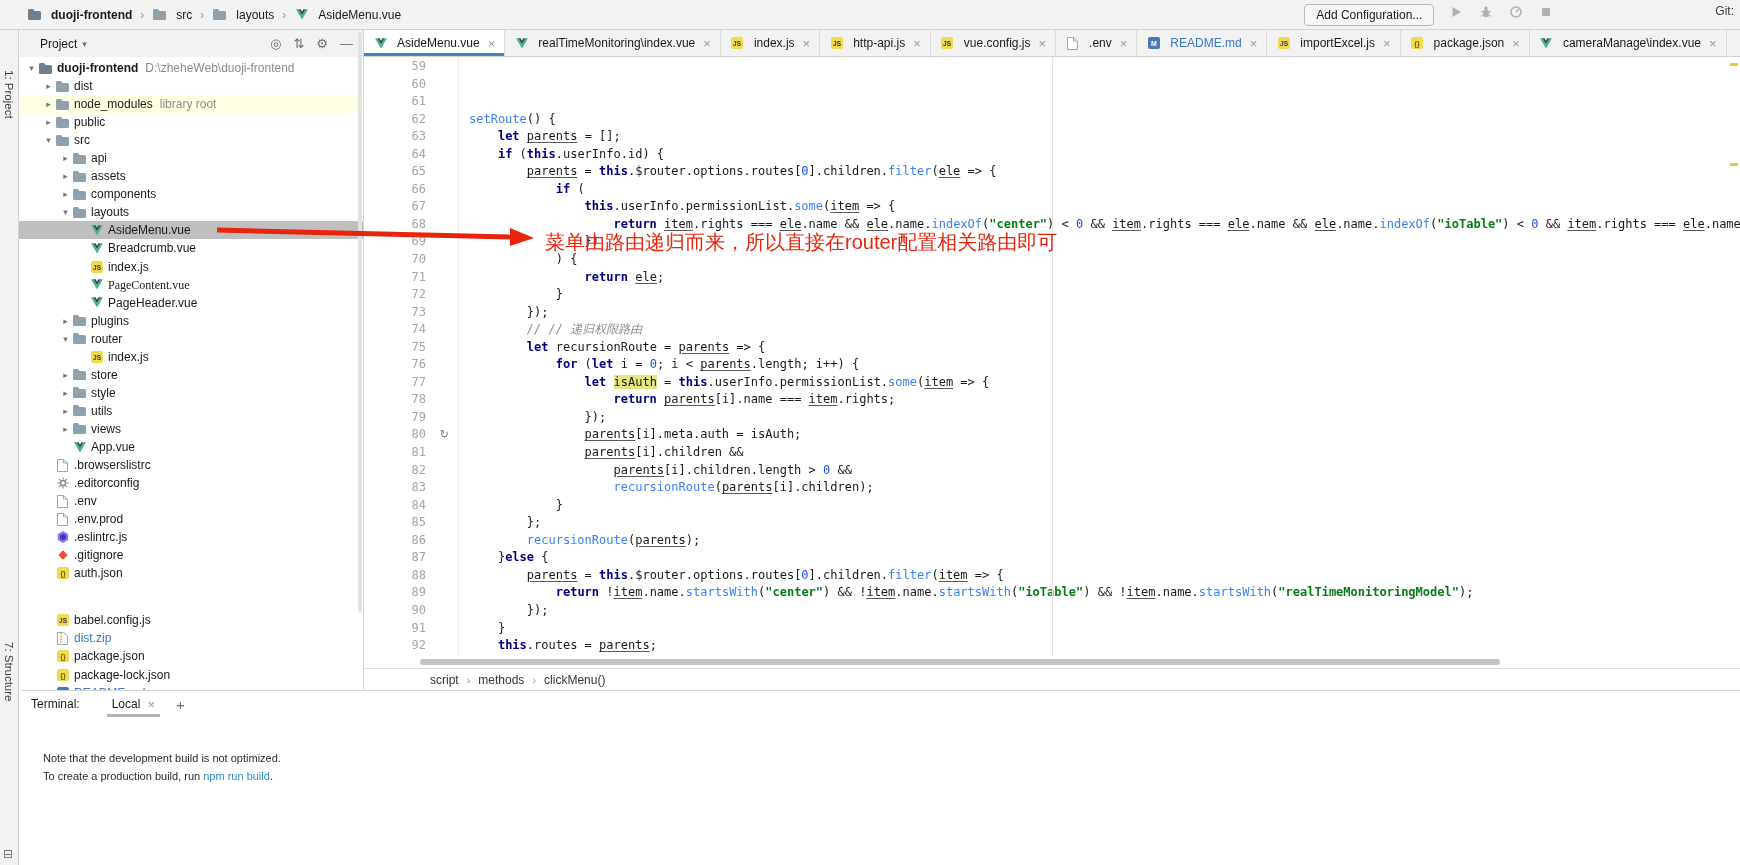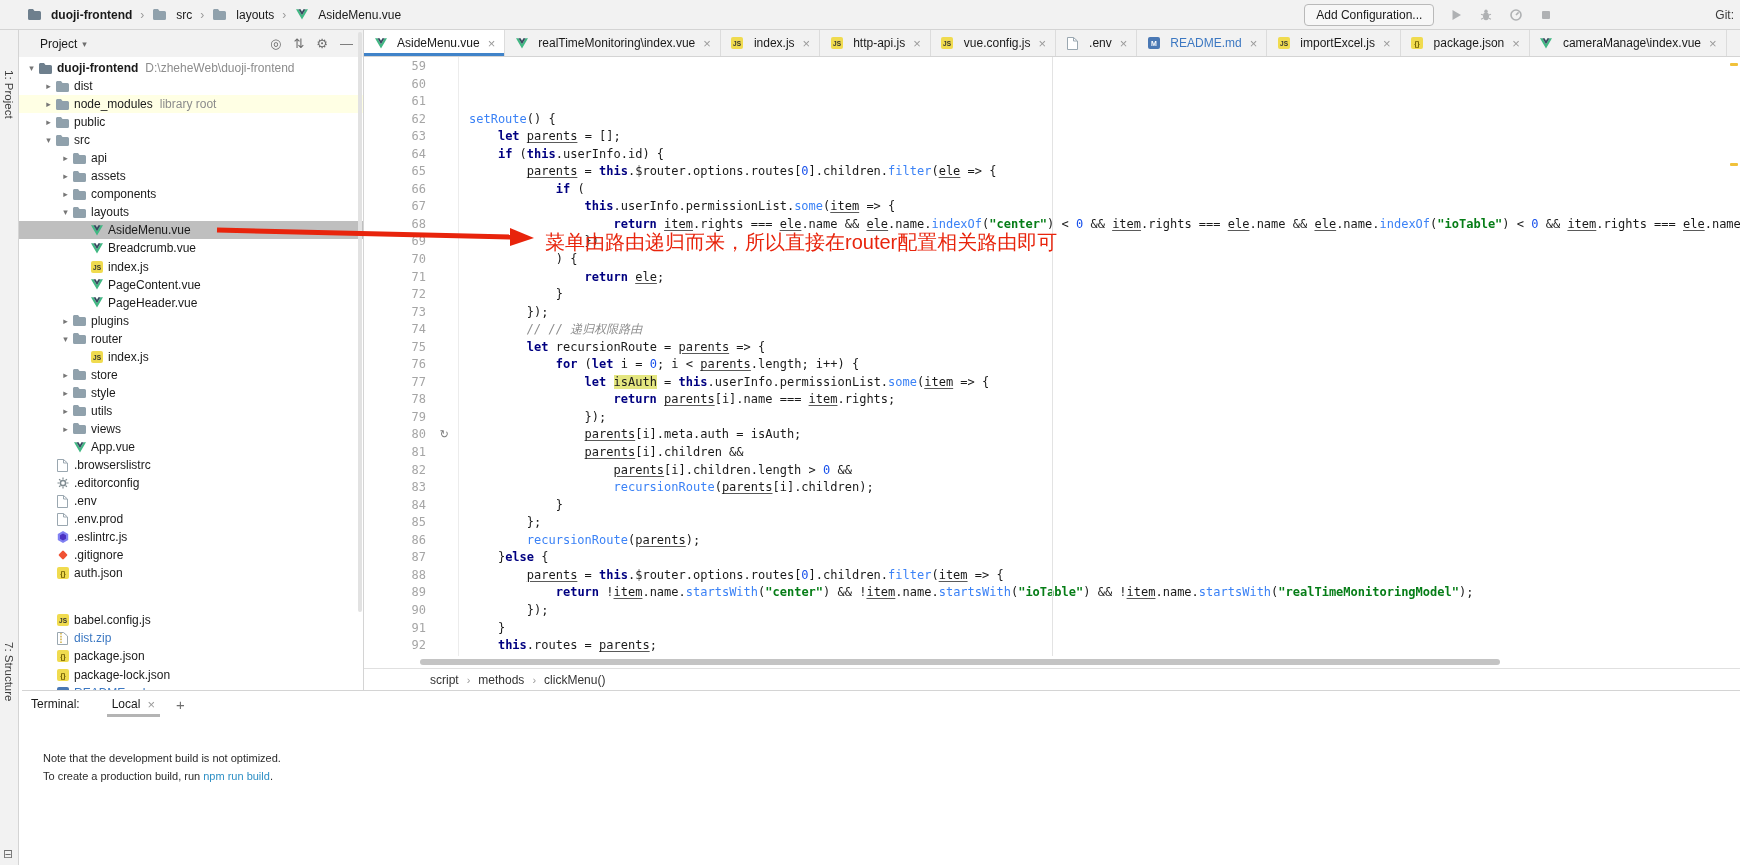--- a/index.html
+++ b/index.html
@@ -6,21 +6,21 @@
   html,body{background:#e6e6e6}
   body{font-family:"Liberation Sans","DejaVu Sans",sans-serif;font-size:12px;color:#1a1a1a}
   #app{position:relative;width:1740px;height:865px;background:#fff;overflow:hidden}
 
   
   .titlebar{position:absolute;left:0;top:0;width:100%;height:30px;background:#f2f2f2;border-bottom:1px solid #d4d4d4;display:flex;align-items:center;padding:0 6px 0 27px}
   .bc{display:flex;align-items:center}
   .bc-item{display:flex;align-items:center;gap:5px;cursor:pointer}
   .bc-item.first .bc-label{font-weight:bold}
   .bc-sep{color:#9a9a9a;margin:0 8px;font-size:12px}
-  .tb-right{margin-left:auto;display:flex;align-items:center;gap:13px}
+  .tb-right{margin-left:auto;display:flex;align-items:flex-start;gap:13px}
   .addcfg{height:22px;padding:0 11px;border:1px solid #b9b9b9;border-radius:4px;background:#f7f7f7;font-size:12px;color:#1a1a1a;font-family:inherit;cursor:pointer}
   .tbicon{width:17px;height:17px;display:flex;align-items:center;justify-content:center;cursor:pointer}
   .gitlabel{margin-left:148px;color:#3b3b3b;white-space:nowrap;cursor:pointer}
 
   
   .leftstrip{position:absolute;left:0;top:30px;width:19px;height:835px;background:#f2f2f2;border-right:1px solid #d4d4d4;z-index:5}
   .vlabel{position:absolute;white-space:nowrap;font-size:11.5px;color:#3c3c3c;transform:rotate(90deg);transform-origin:left top;cursor:pointer}
   .v1{left:15px;top:40px}
   .v2{left:15px;top:612px}
   .stripicon{position:absolute;left:3px;bottom:4px;color:#6e6e6e;font-size:12px;cursor:pointer}
@@ -285,21 +285,21 @@
         <div class="tree-row" style="padding-left: 57px;">
           <span class="chev"></span>
           <span class="ficon">
             <svg width="12" height="12" viewBox="0 0 12 12">
               <rect width="12" height="12" rx="2" fill="#f0db4f"></rect>
               <text x="6" y="9.2" font-size="6.5" font-weight="bold" text-anchor="middle" fill="#323330" font-family="sans-serif">JS</text>
             </svg>
           </span>
           <span class="tlabel">index.js</span>
         </div>
-        <div class="tree-row" style="padding-left: 57px;">
+        <div class="tree-row" style="padding-left: 57px; font-family: Liberation Serif, serif;">
           <span class="chev"></span>
           <span class="ficon">
             <svg width="12" height="11" viewBox="0 0 24 21">
               <path fill="#41b883" d="M0 0h4.9L12 12.2 19.1 0H24L12 20.7z"></path>
               <path fill="#35495e" d="M4.9 0h4.3L12 4.8 14.8 0h4.3L12 12.2z"></path>
             </svg>
           </span>
           <span class="tlabel">PageContent.vue</span>
         </div>
         <div class="tree-row" style="padding-left: 57px;">

